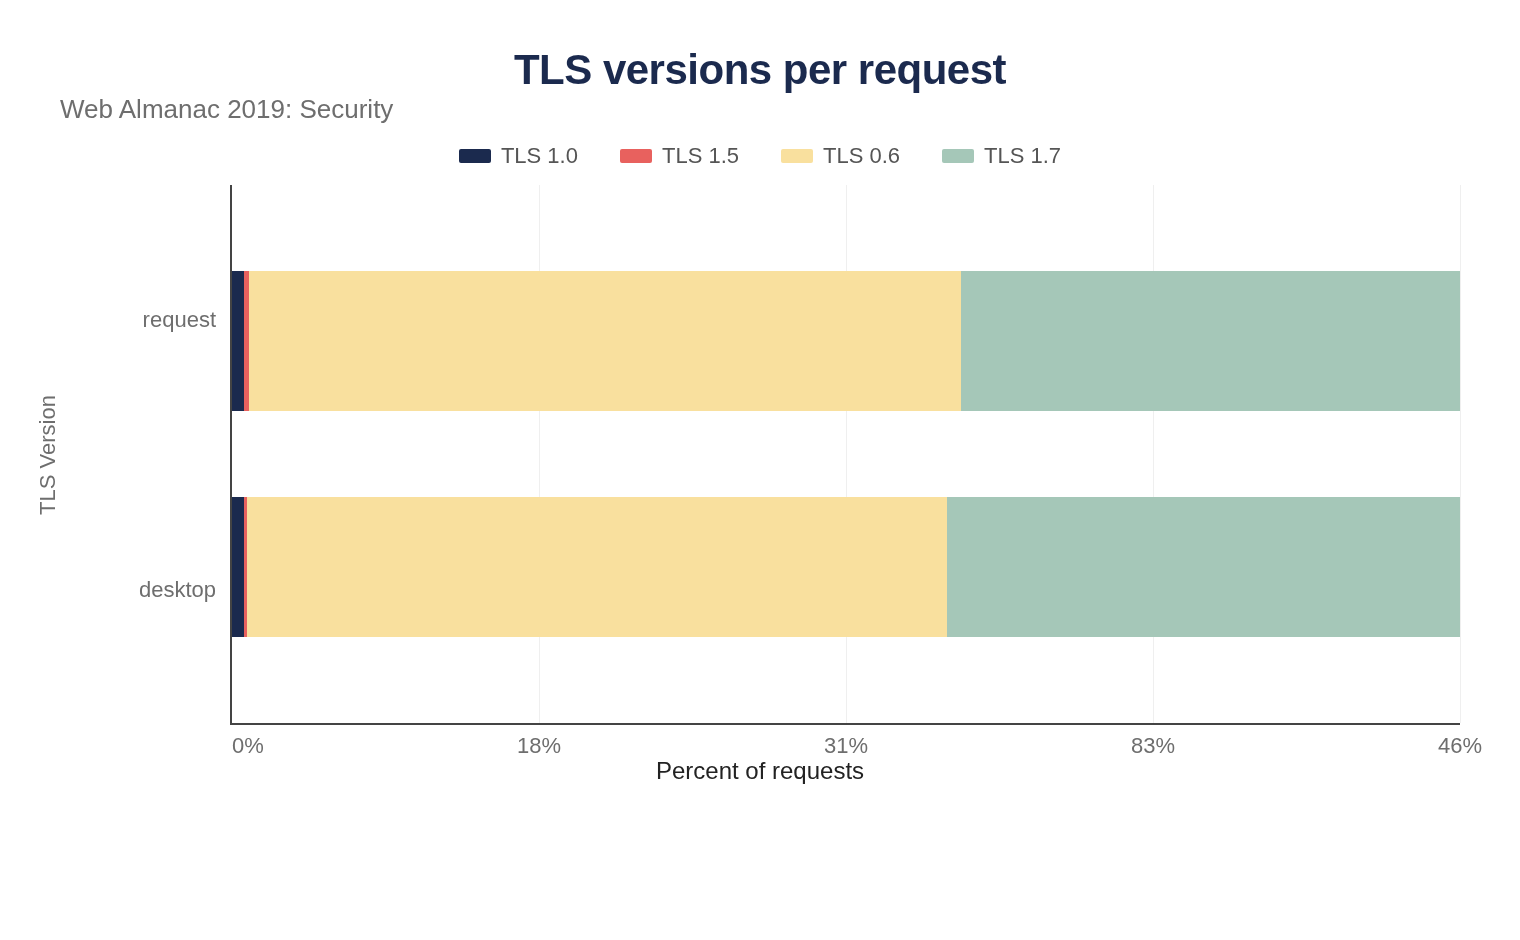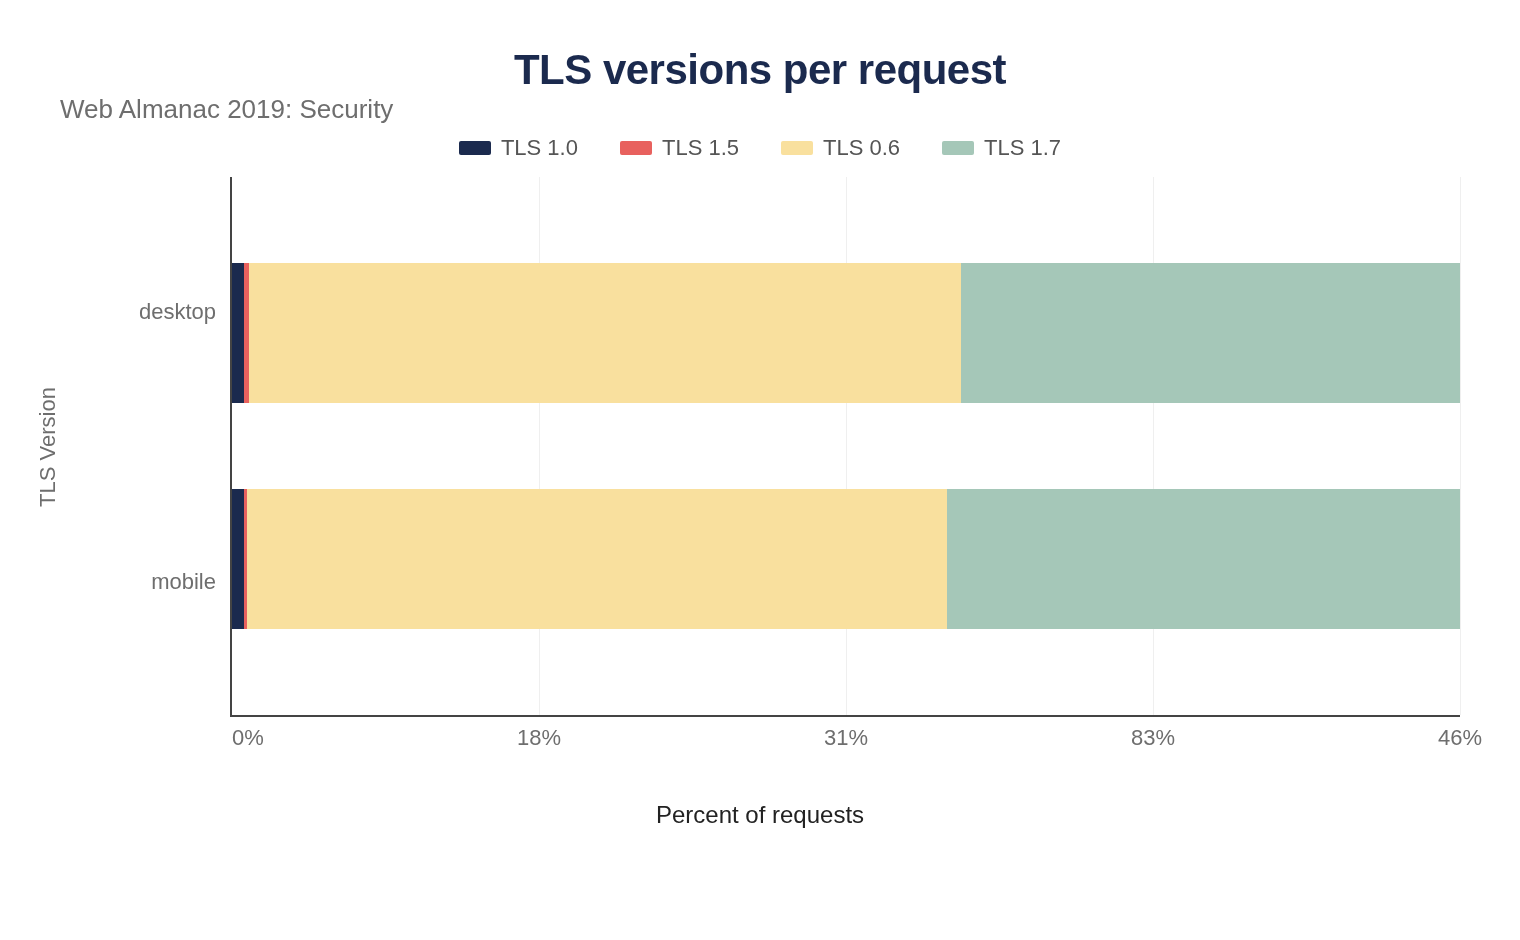--- a/index.html
+++ b/index.html
@@ -10,35 +10,35 @@
     --grid:#efefef;
     --axis:#a8a8a8;
     --text:#6e6e6e;
     --dark:#222;
   }
   * { box-sizing:border-box; }
   html,body { margin:0; padding:0; background:#fff; font-family:-apple-system,BlinkMacSystemFont,"Segoe UI",Helvetica,Arial,sans-serif; }
   .wrap { width:1520px; height:940px; position:relative; padding:46px 60px 0 60px; }
   .title { text-align:center; font-size:42px; font-weight:800; color:var(--navy); letter-spacing:-0.5px; }
   .subtitle { text-align:left; font-size:26px; color:var(--text); }
-  .legend { display:flex; justify-content:center; gap:42px; margin-top:10px; font-size:22px; color:#555; }
+  .legend { display:flex; justify-content:center; gap:42px; margin-top:18px; font-size:22px; color:#555; }
   .legend-item { display:flex; align-items:center; gap:10px; cursor:default; }
   .swatch { width:32px; height:14px; border-radius:2px; }
   .plotframe { position:relative; margin-top:16px; height:540px; display:flex; }
   .ylabel { position:absolute; left:-12px; top:50%; transform:translate(-50%,-50%) rotate(-90deg); color:var(--text); font-size:22px; white-space:nowrap; }
   .yticks { width:170px; display:flex; flex-direction:column; justify-content:space-around; align-items:flex-end; padding-right:14px; color:var(--text); font-size:22px; }
   .plot { flex:1; position:relative; border-left:2px solid #444; border-bottom:2px solid #444; }
   .grid { position:absolute; top:0; bottom:0; width:0; border-left:1px solid var(--grid); }
   .bars { position:absolute; left:0; right:0; top:0; bottom:0; display:flex; flex-direction:column; justify-content:space-evenly; }
   .bar-row { height:140px; display:flex; }
   .seg { height:100%; }
   .xticks { position:absolute; left:0; right:0; bottom:-40px; height:30px; color:var(--text); font-size:22px; }
   .xtick { position:absolute; transform:translateX(-50%); }
   .xtick.first { transform:none; left:0; }
-  .xlabel { text-align:center; color:var(--dark); font-size:24px; margin-top:84px; }
+  .xlabel { text-align:center; color:var(--dark); font-size:24px; margin-top:32px; }
 </style>
 </head>
 <body>
 
 <div class="wrap">
   <div class="title">TLS versions per request</div>
   <div class="subtitle">Web Almanac 2019: Security</div>
 
   <div class="legend" id="legend">
       <div class="legend-item">
@@ -55,22 +55,22 @@
       </div>
       <div class="legend-item">
         <span class="swatch" style="background: rgb(165, 199, 184);"></span>
         <span>TLS 1.7</span>
       </div>
     </div>
 
   <div class="plotframe">
     <div class="ylabel">TLS Version</div>
     <div class="yticks" id="yticks">
+        <div>request</div>
         <div>desktop</div>
-        <div>mobile</div>
       </div>
     <div class="plot" id="plot">
         <div class="grid" style="left: 100%;"></div>
         <div class="grid" style="left: 75%;"></div>
         <div class="grid" style="left: 50%;"></div>
         <div class="grid" style="left: 25%;"></div>
       <div class="bars" id="bars">
           <div class="bar-row">
             <div class="seg" title="desktop — TLS 1.0: 1%" style="width: 1%; background: rgb(27, 42, 78);"></div>
             <div class="seg" title="desktop — TLS 1.1: 0.4%" style="width: 0.4%; background: rgb(232, 97, 94);"></div>

